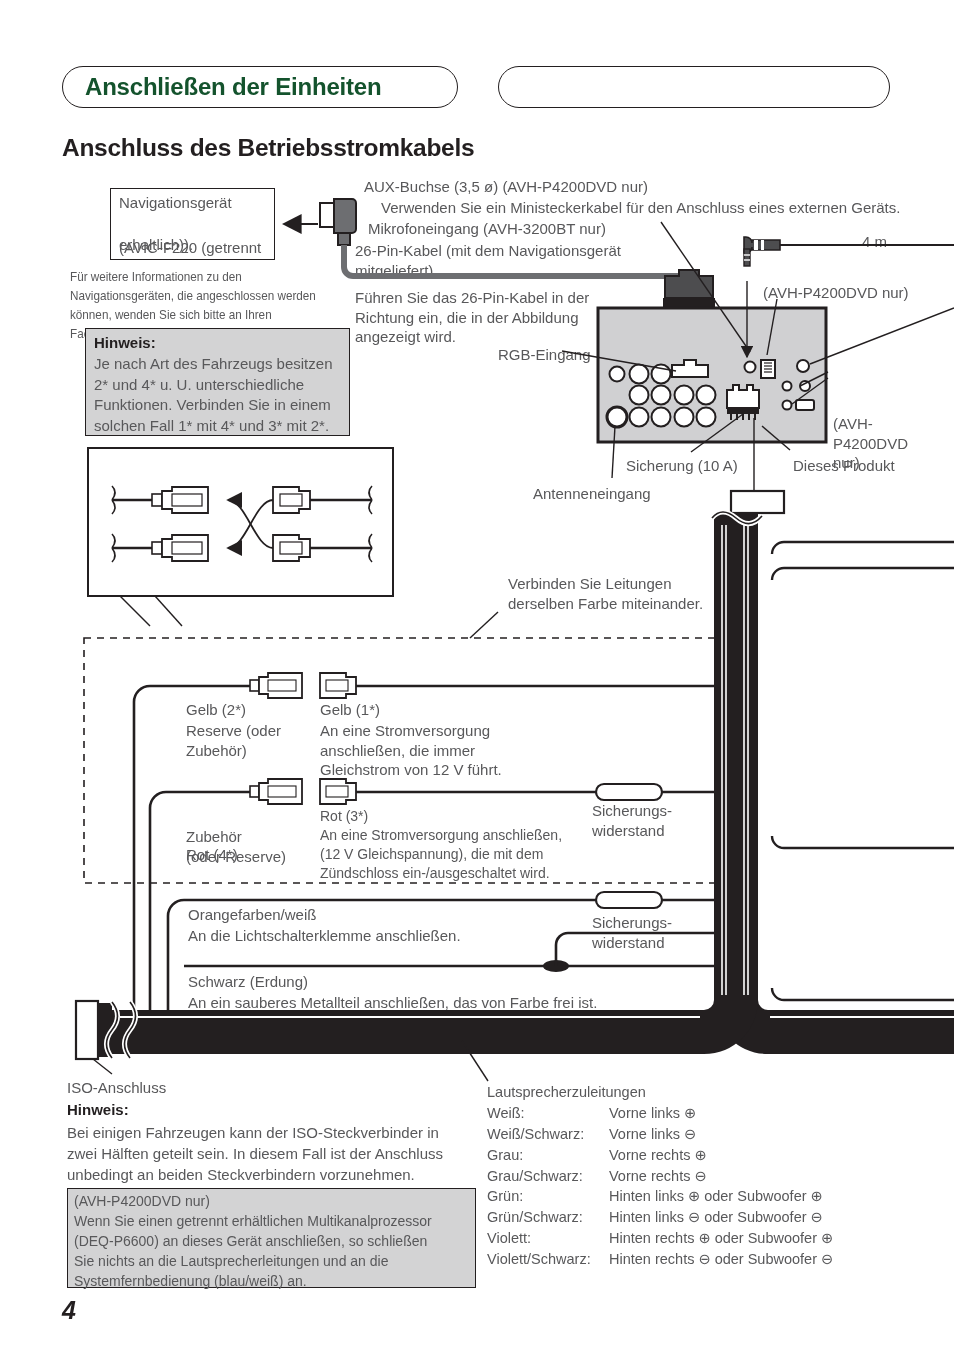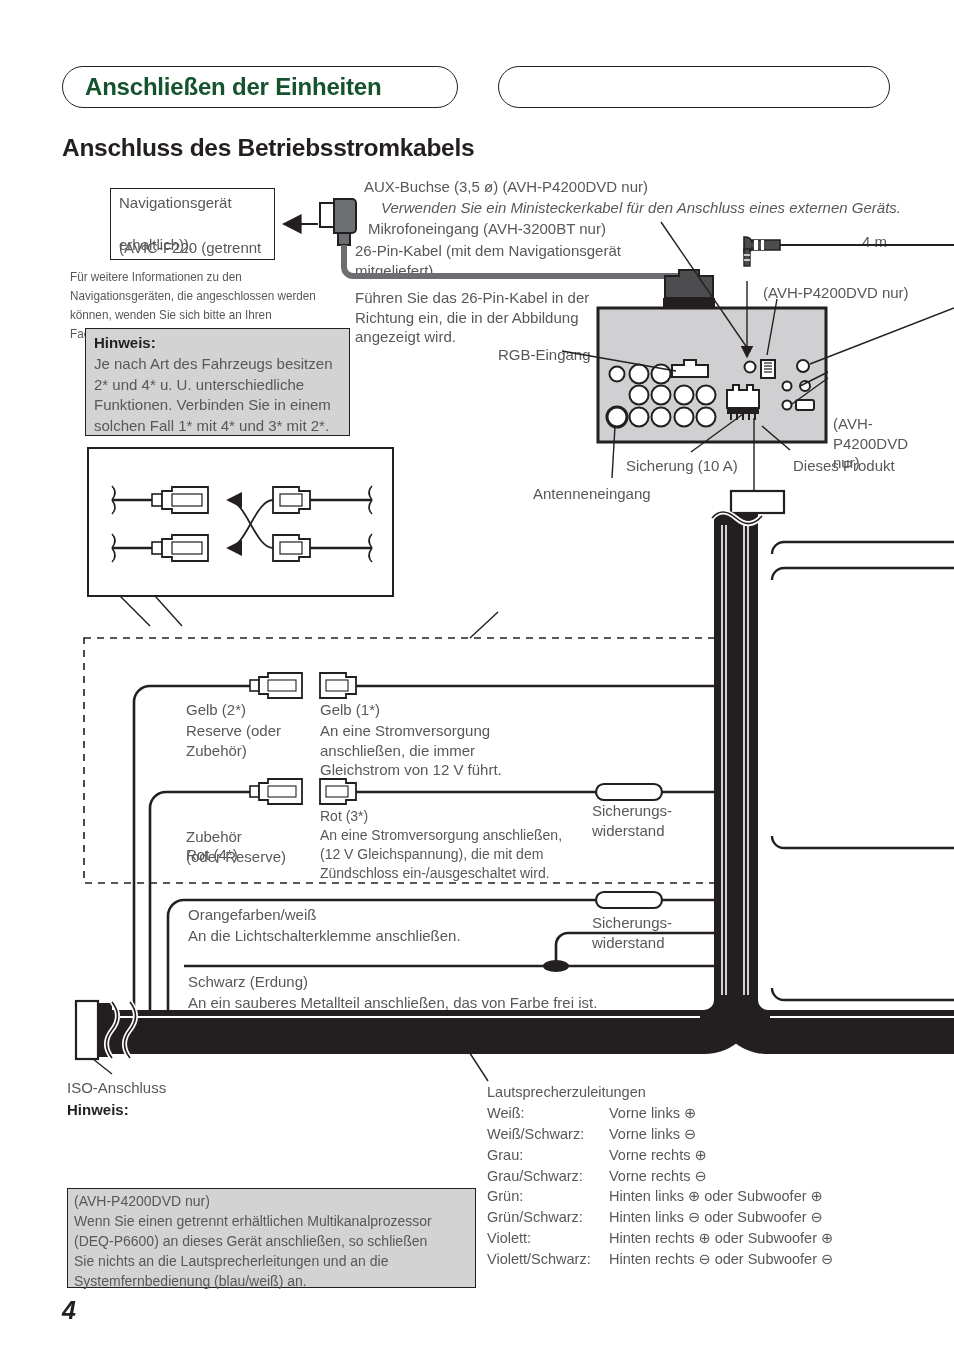--- a/index.html
+++ b/index.html
@@ -87,21 +87,21 @@
 können, wenden Sie sich bitte an Ihren Fachhändler.</div>
 
   <div class="box-gray" style="left:85px; top:328px; width:265px; height:108px;"></div>
   <div class="txt s15" style="left:94px; top:333px; font-weight:bold; color:#231f20;">Hinweis:</div>
   <div class="txt s15" style="left:94px; top:354px; width:252px; line-height:1.38;">Je nach Art des Fahrzeugs besitzen
 2* und 4* u. U. unterschiedliche
 Funktionen. Verbinden Sie in einem
 solchen Fall 1* mit 4* und 3* mit 2*.</div>
 
   <div class="txt s15" style="left:364px; top:177px;">AUX-Buchse (3,5 ø) (AVH-P4200DVD nur)</div>
-  <div class="txt s15" style="left:381px; top:198px;font-style:italic;">Verwenden Sie ein Ministeckerkabel für den Anschluss eines externen Geräts.</div>
+  <div class="txt s15" style="left:381px; top:198px;">Verwenden Sie ein Ministeckerkabel für den Anschluss eines externen Geräts.</div>
   <div class="txt s15" style="left:368px; top:219px;">Mikrofoneingang (AVH-3200BT nur)</div>
   <div class="txt s15" style="left:355px; top:241px; width:300px;">26-Pin-Kabel (mit dem Navigationsgerät
 mitgeliefert)</div>
   <div class="txt s15" style="left:355px; top:288px; width:250px;">Führen Sie das 26-Pin-Kabel in der
 Richtung ein, die in der Abbildung
 angezeigt wird.</div>
   <div class="txt s15" style="left:478px; top:345px;margin-left:20px;">RGB-Eingang</div>
   <div class="txt s15" style="left:862px; top:232px;">4 m</div>
   <div class="txt s15" style="left:763px; top:283px;">(AVH-P4200DVD nur)</div>
 
@@ -110,20 +110,22 @@
 nur)</div>
   <div class="txt s15" style="left:626px; top:456px;">Sicherung (10 A)</div>
   <div class="txt s15" style="left:793px; top:456px;">Dieses Produkt</div>
   <div class="txt s15" style="left:533px; top:484px;">Antenneneingang</div>
 
   <div class="txt s15" style="left:177px; top:483px;">2*</div>
   <div class="txt s15" style="left:277px; top:483px;">1*</div>
   <div class="txt s15" style="left:177px; top:558px;">4*</div>
   <div class="txt s15" style="left:277px; top:558px;">3*</div>
 
+  <div class="txt s15" style="left:508px; top:574px; width:240px;">Verbinden Sie Leitungen
+derselben Farbe miteinander.</div>
 
   <div class="txt s15" style="left:186px; top:700px;">Gelb (2*)</div>
   <div class="txt s15" style="left:186px; top:721px; width:145px;">Reserve (oder
 Zubehör)</div>
 
   <div class="txt s15" style="left:320px; top:700px;">Gelb (1*)</div>
   <div class="txt s15" style="left:320px; top:721px; width:230px;">An eine Stromversorgung
 anschließen, die immer
 Gleichstrom von 12 V führt.</div>
 
@@ -142,20 +144,23 @@
   <div class="txt s15" style="left:188px; top:972px;">Schwarz (Erdung)</div>
   <div class="txt s15" style="left:188px; top:993px; width:470px;">An ein sauberes Metallteil anschließen, das von Farbe frei ist.</div>
 
   <div class="txt s15" style="left:592px; top:801px; width:110px;">Sicherungs-
 widerstand</div>
   <div class="txt s15" style="left:592px; top:913px; width:110px;">Sicherungs-
 widerstand</div>
 
   <div class="txt s15" style="left:67px; top:1078px;">ISO-Anschluss</div>
   <div class="txt s15" style="left:67px; top:1100px; font-weight:bold; color:#231f20;">Hinweis:</div>
+  <div class="txt s15" style="left:67px; top:1122px; width:420px; line-height:1.40;">Bei einigen Fahrzeugen kann der ISO-Steckverbinder in
+zwei Hälften geteilt sein. In diesem Fall ist der Anschluss
+unbedingt an beiden Steckverbindern vorzunehmen.</div>
 
   <div class="box-gray" style="left:67px; top:1188px; width:409px; height:100px;"></div>
   <div class="txt s14" style="left:74px; top:1192px; width:400px; line-height:1.42;">(AVH-P4200DVD nur)
 Wenn Sie einen getrennt erhältlichen Multikanalprozessor
 (DEQ-P6600) an dieses Gerät anschließen, so schließen
 Sie nichts an die Lautsprecherleitungen und an die
 Systemfernbedienung (blau/weiß) an.</div>
 
   <div class="spk">
     <div class="hd">Lautsprecherzuleitungen</div>

